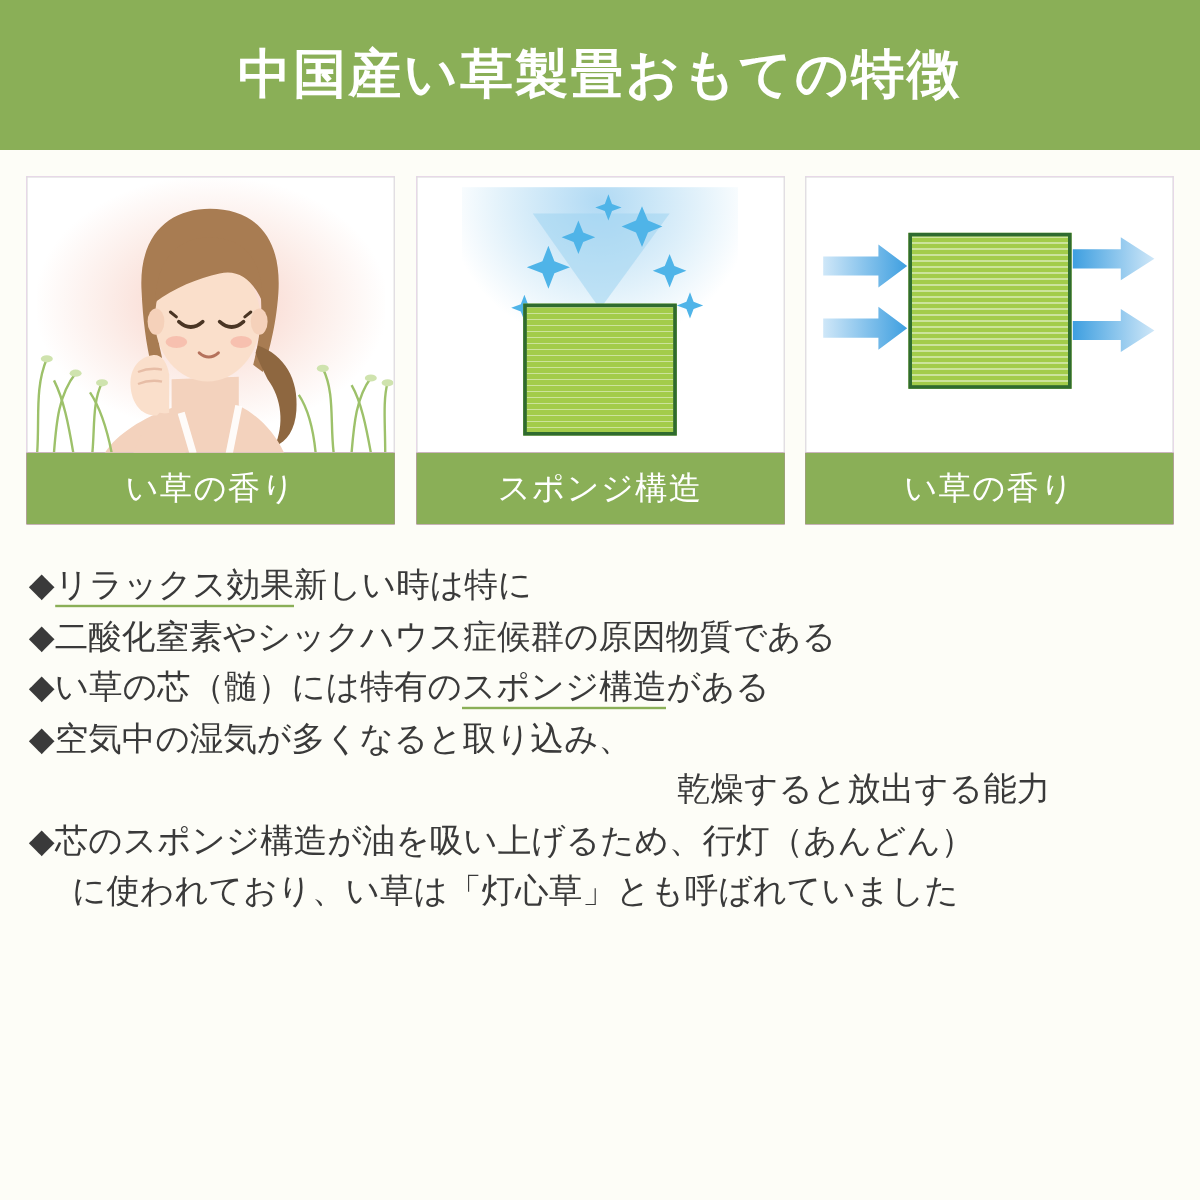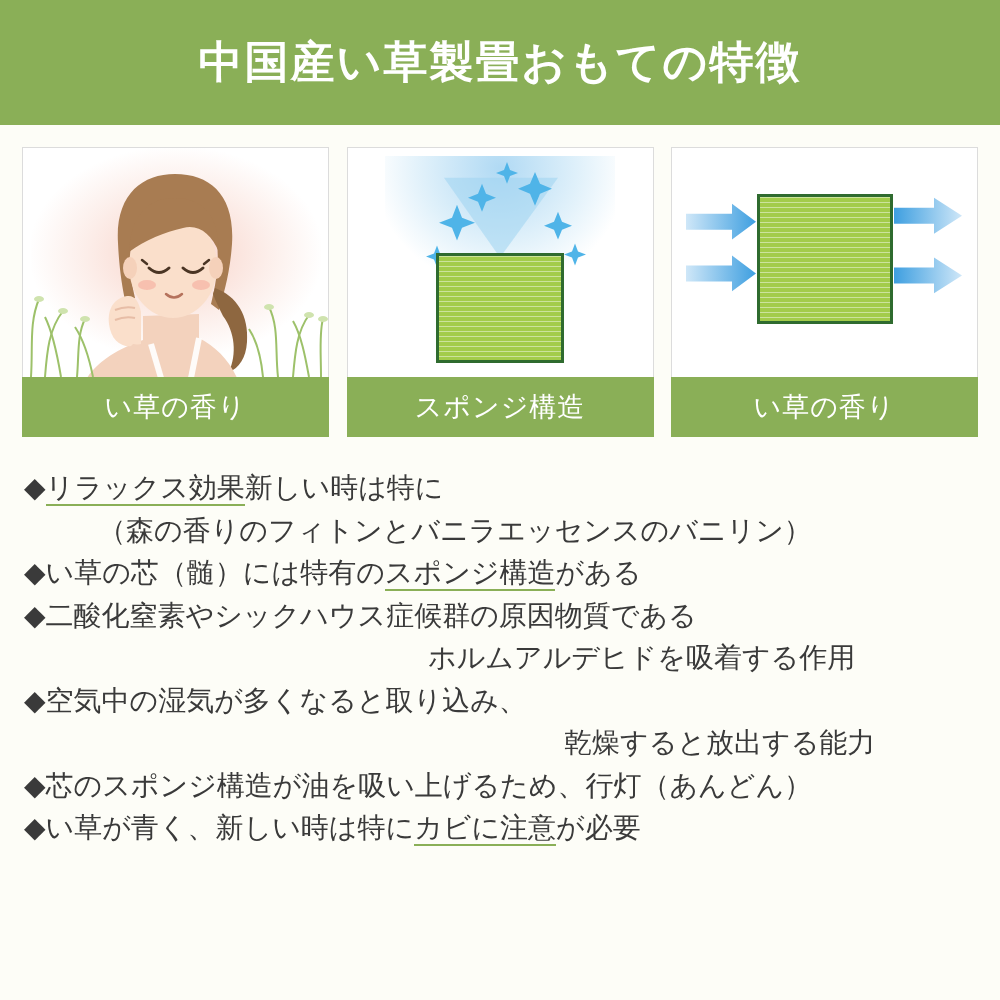--- a/index.html
+++ b/index.html
@@ -264,47 +264,41 @@
     </div>
 
   </div>
 
   <div class="body-text">
 
     <div class="line">
       <span class="bullet">◆</span><span class="u">リラックス効果</span><span>新しい時は特に</span>
     </div>
 
-    <div class="line indent-1">
-      <span>（森の香りのフィトンとバニラエッセンスのバニリン）</span>
+
+    <div class="line">
+      <span class="bullet">◆</span><span>二酸化窒素やシックハウス症候群の原因物質である</span>
     </div>
 
     <div class="line">
       <span class="bullet">◆</span><span>い草の芯（髄）には特有の</span><span class="u">スポンジ構造</span><span>がある</span>
     </div>
 
-    <div class="line">
-      <span class="bullet">◆</span><span>二酸化窒素やシックハウス症候群の原因物質である</span>
-    </div>
-
-    <div class="line indent-2">
-      <span>ホルムアルデヒドを吸着する作用</span>
-    </div>
 
     <div class="line">
       <span class="bullet">◆</span><span>空気中の湿気が多くなると取り込み、</span>
     </div>
 
     <div class="line indent-3">
       <span>乾燥すると放出する能力</span>
     </div>
 
     <div class="line">
       <span class="bullet">◆</span><span>芯のスポンジ構造が油を吸い上げるため、行灯（あんどん）</span>
     </div>
 
-
-    <div class="line">
-      <span class="bullet">◆</span><span>い草が青く、新しい時は特に</span><span class="u">カビに注意</span><span>が必要</span>
-    </div>
+    <div class="line indent-4">
+      <span>に使われており、い草は「灯心草」とも呼ばれていました</span>
+    </div>
+
 
   </div>
 </div>
 
 </body></html>

